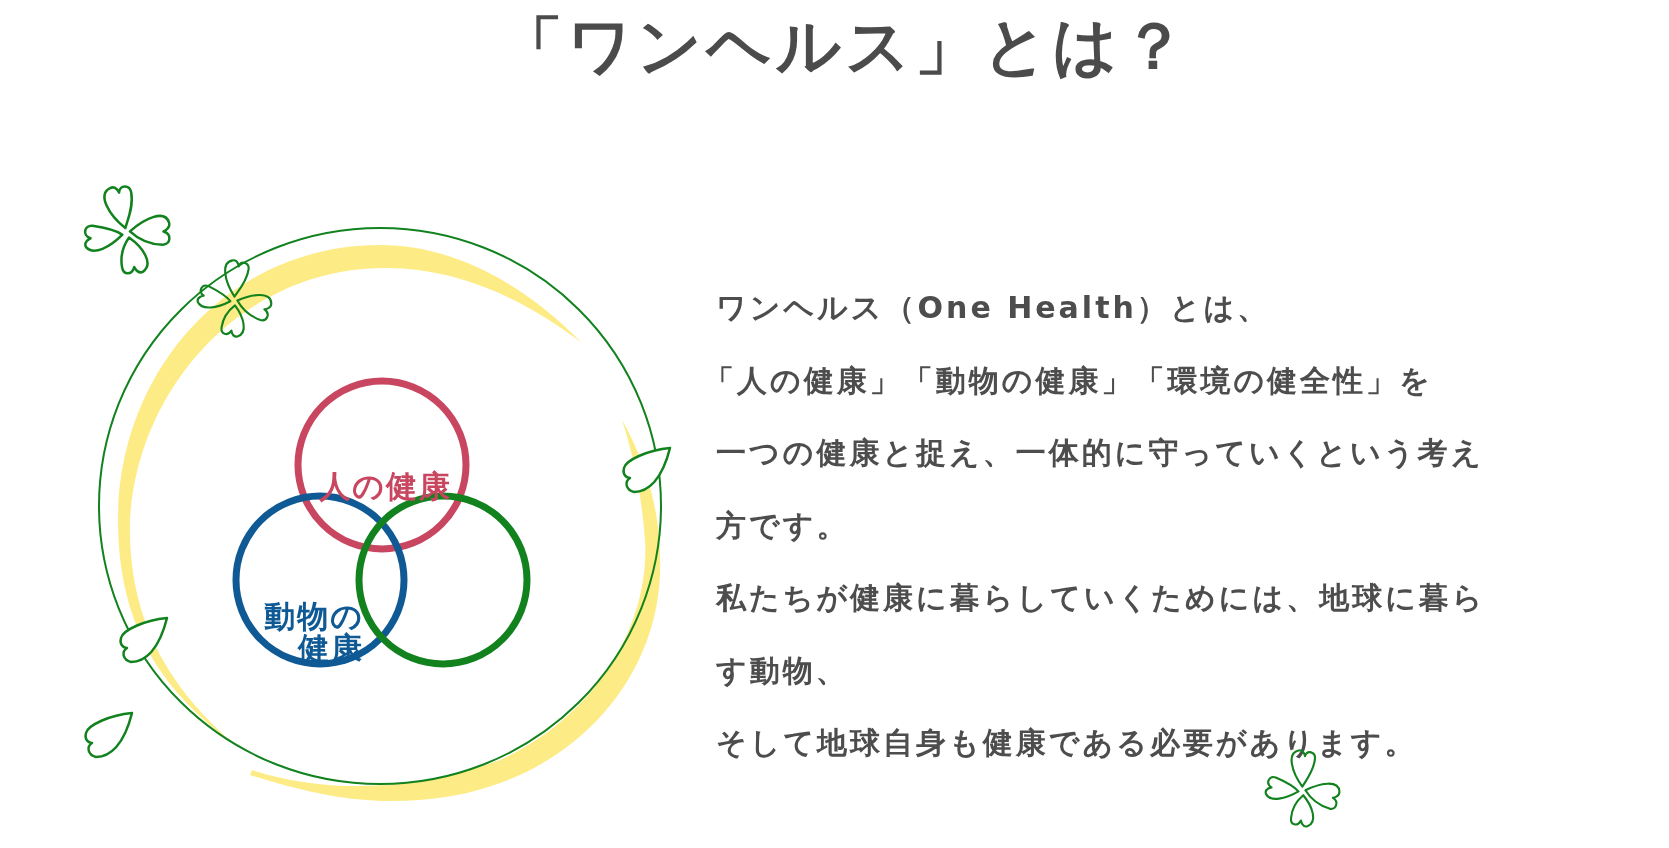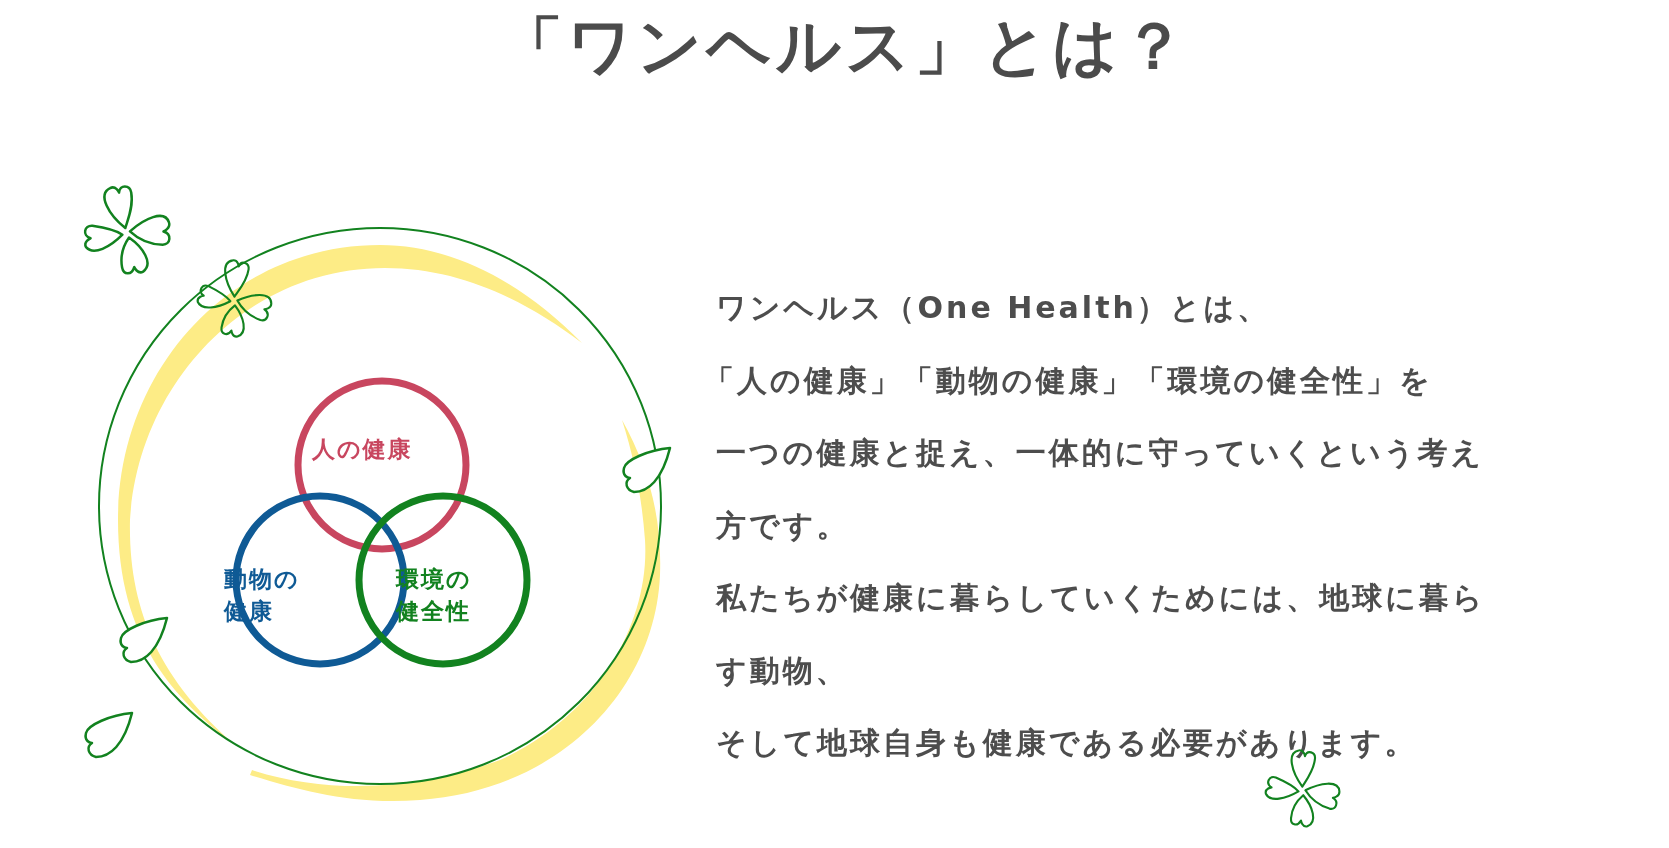--- a/index.html
+++ b/index.html
@@ -3,22 +3,22 @@
 <meta charset="utf-8">
 <style>
   html, body { margin:0; padding:0; background:#ffffff; }
   body { width:1669px; height:848px; position:relative; overflow:hidden;
          font-family:"DejaVu Sans", "Liberation Sans", sans-serif; color:#4b4b4b; }
   .title { position:absolute; left:0; width:1669px; top:0; text-align:center;
            font-size:64px; font-weight:bold; line-height:100px; letter-spacing:4px; color:#4b4b4b;
            margin-top:-4px; padding-left:20px; box-sizing:border-box; }
   .illus { position:absolute; left:0; top:150px; width:700px; height:698px; }
   .illus svg { position:absolute; left:0; top:0; }
-  .venn-label { position:absolute; font-weight:bold; font-size:23px; line-height:32px;
-                text-align:left; letter-spacing:2px; white-space:pre; }
+  .venn-label { position:absolute; font-weight:bold; font-size:31px; line-height:32px;
+                text-align:right; letter-spacing:2px; white-space:pre;margin-top:37px; }
   .body-text { position:absolute; left:716px; top:272px; width:960px; }
   .body-text p { margin:0; font-size:30px; font-weight:bold; line-height:72.5px;
                  letter-spacing:3px; color:#4d4d4d; white-space:nowrap; }
 </style>
 </head>
 <body>
 
 <h1 class="title">「ワンヘルス」とは？</h1>
 
 <div class="illus">
@@ -56,22 +56,20 @@
     </g>
 
     <g transform="translate(110,735)" fill="#ffffff" stroke="#12821f" stroke-width="2.5" stroke-linejoin="round">
       <path d="M22 -22 C 0 -20 -22 -10 -24 -2 C -26 6 -20 8 -18 8 C -24 12 -22 20 -14 22 C 0 22 14 10 22 -22 Z"></path>
     </g>
   </svg>
 
   <div class="venn-label" style="left:312px; top:283px; width:140px; color:#c8465f;">人の健康</div>
   <div class="venn-label" style="left:224px; top:413px; width:140px; color:#0f5a95;">動物の
 健康</div>
-  <div class="venn-label" style="left:396px; top:413px; width:140px; color:#12821f;">環境の
-健全性</div>
 </div>
 
 <div class="body-text">
   <p>ワンヘルス（One Health）とは、</p>
   <p style="margin-left:-12px;">「人の健康」「動物の健康」「環境の健全性」を</p>
   <p>一つの健康と捉え、一体的に守っていくという考え</p>
   <p>方です。</p>
   <p>私たちが健康に暮らしていくためには、地球に暮ら</p>
   <p>す動物、</p>
   <p>そして地球自身も健康である必要があります。</p>

